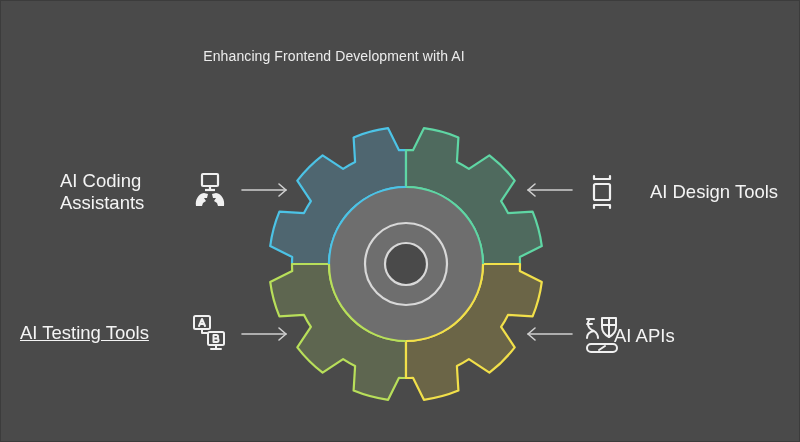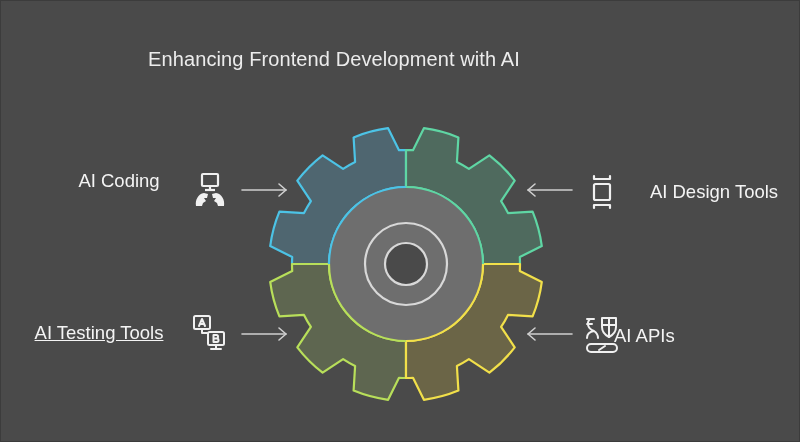--- a/index.html
+++ b/index.html
@@ -9,26 +9,26 @@
     font-family: "Liberation Sans", "DejaVu Sans", sans-serif;
     color: #f2f2f2;
     position: relative;
   }
   .frame {
     position: absolute; left: 0; top: 0; width: 798px; height: 440px;
     border: 1px solid #3c3c3c;
   }
   .title {
     position: absolute; top: 48px; left: 0; width: 668px;
-    text-align: center; font-size: 20px; color: #ececec; letter-spacing: 0.1px;
+    text-align: center; font-size: 14px; color: #ececec; letter-spacing: 0.1px;
   }
   .label {
     position: absolute; font-size: 18.5px; line-height: 22px; color: #f4f4f4;
   }
-  .label.right-align { text-align: center; }
+  .label.right-align { text-align: left; }
   .icon { position: absolute; }
   .arrow { position: absolute; }
   svg { display: block; overflow: visible; }
   #gear { position: absolute; left: 0; top: 0; }
 </style>
 </head>
 <body style="background: rgb(74, 74, 74);">
 
 <div class="frame"></div>
 
@@ -43,20 +43,21 @@
   <path id="hub-arc-tl" fill="none" stroke-width="2.2" d="M 406.0 187.0 A 77 77 0 0 0 329.0 264.0" stroke="#4cc3e6"></path>
   <path id="hub-arc-tr" fill="none" stroke-width="2.2" d="M 483.0 264.0 A 77 77 0 0 0 406.0 187.0" stroke="#5fd6a4"></path>
   <path id="hub-arc-bl" fill="none" stroke-width="2.2" d="M 329.0 264.0 A 77 77 0 0 0 406.0 341.0" stroke="#b8df5a"></path>
   <path id="hub-arc-br" fill="none" stroke-width="2.2" d="M 406.0 341.0 A 77 77 0 0 0 483.0 264.0" stroke="#f2e04a"></path>
   <circle id="hub-ring" cx="406" cy="264" r="41" fill="none" stroke-width="2.2" stroke="#d8d8d8"></circle>
   <circle id="hub-hole" cx="406" cy="264" r="21" stroke-width="2.2" fill="#4a4a4a" stroke="#d8d8d8"></circle>
 </svg>
 
 <div class="label right-align" style="left:60px; top:170px; width:118px;">
   <div>AI Coding</div>
+  <div>Assistants</div>
 </div>
 <svg class="icon" style="left:192px; top:172px;" width="36" height="38" viewBox="0 0 36 38">
   <g fill="none" stroke="#f0f0f0" stroke-width="2.2" stroke-linejoin="round">
     <rect x="10" y="2" width="16" height="12" rx="1"></rect>
     <line x1="18" y1="14" x2="18" y2="18"></line>
     <line x1="13" y1="18" x2="23" y2="18"></line>
   </g>
   <g fill="#f0f0f0">
     <path d="M4 34 C3 28 6 22 12 21 L16 22 L15 26 L12 26 L14 29 L11 31 L10 34 Z"></path>
     <path d="M32 34 C33 28 30 22 24 21 L20 22 L21 26 L24 26 L22 29 L25 31 L26 34 Z"></path>

